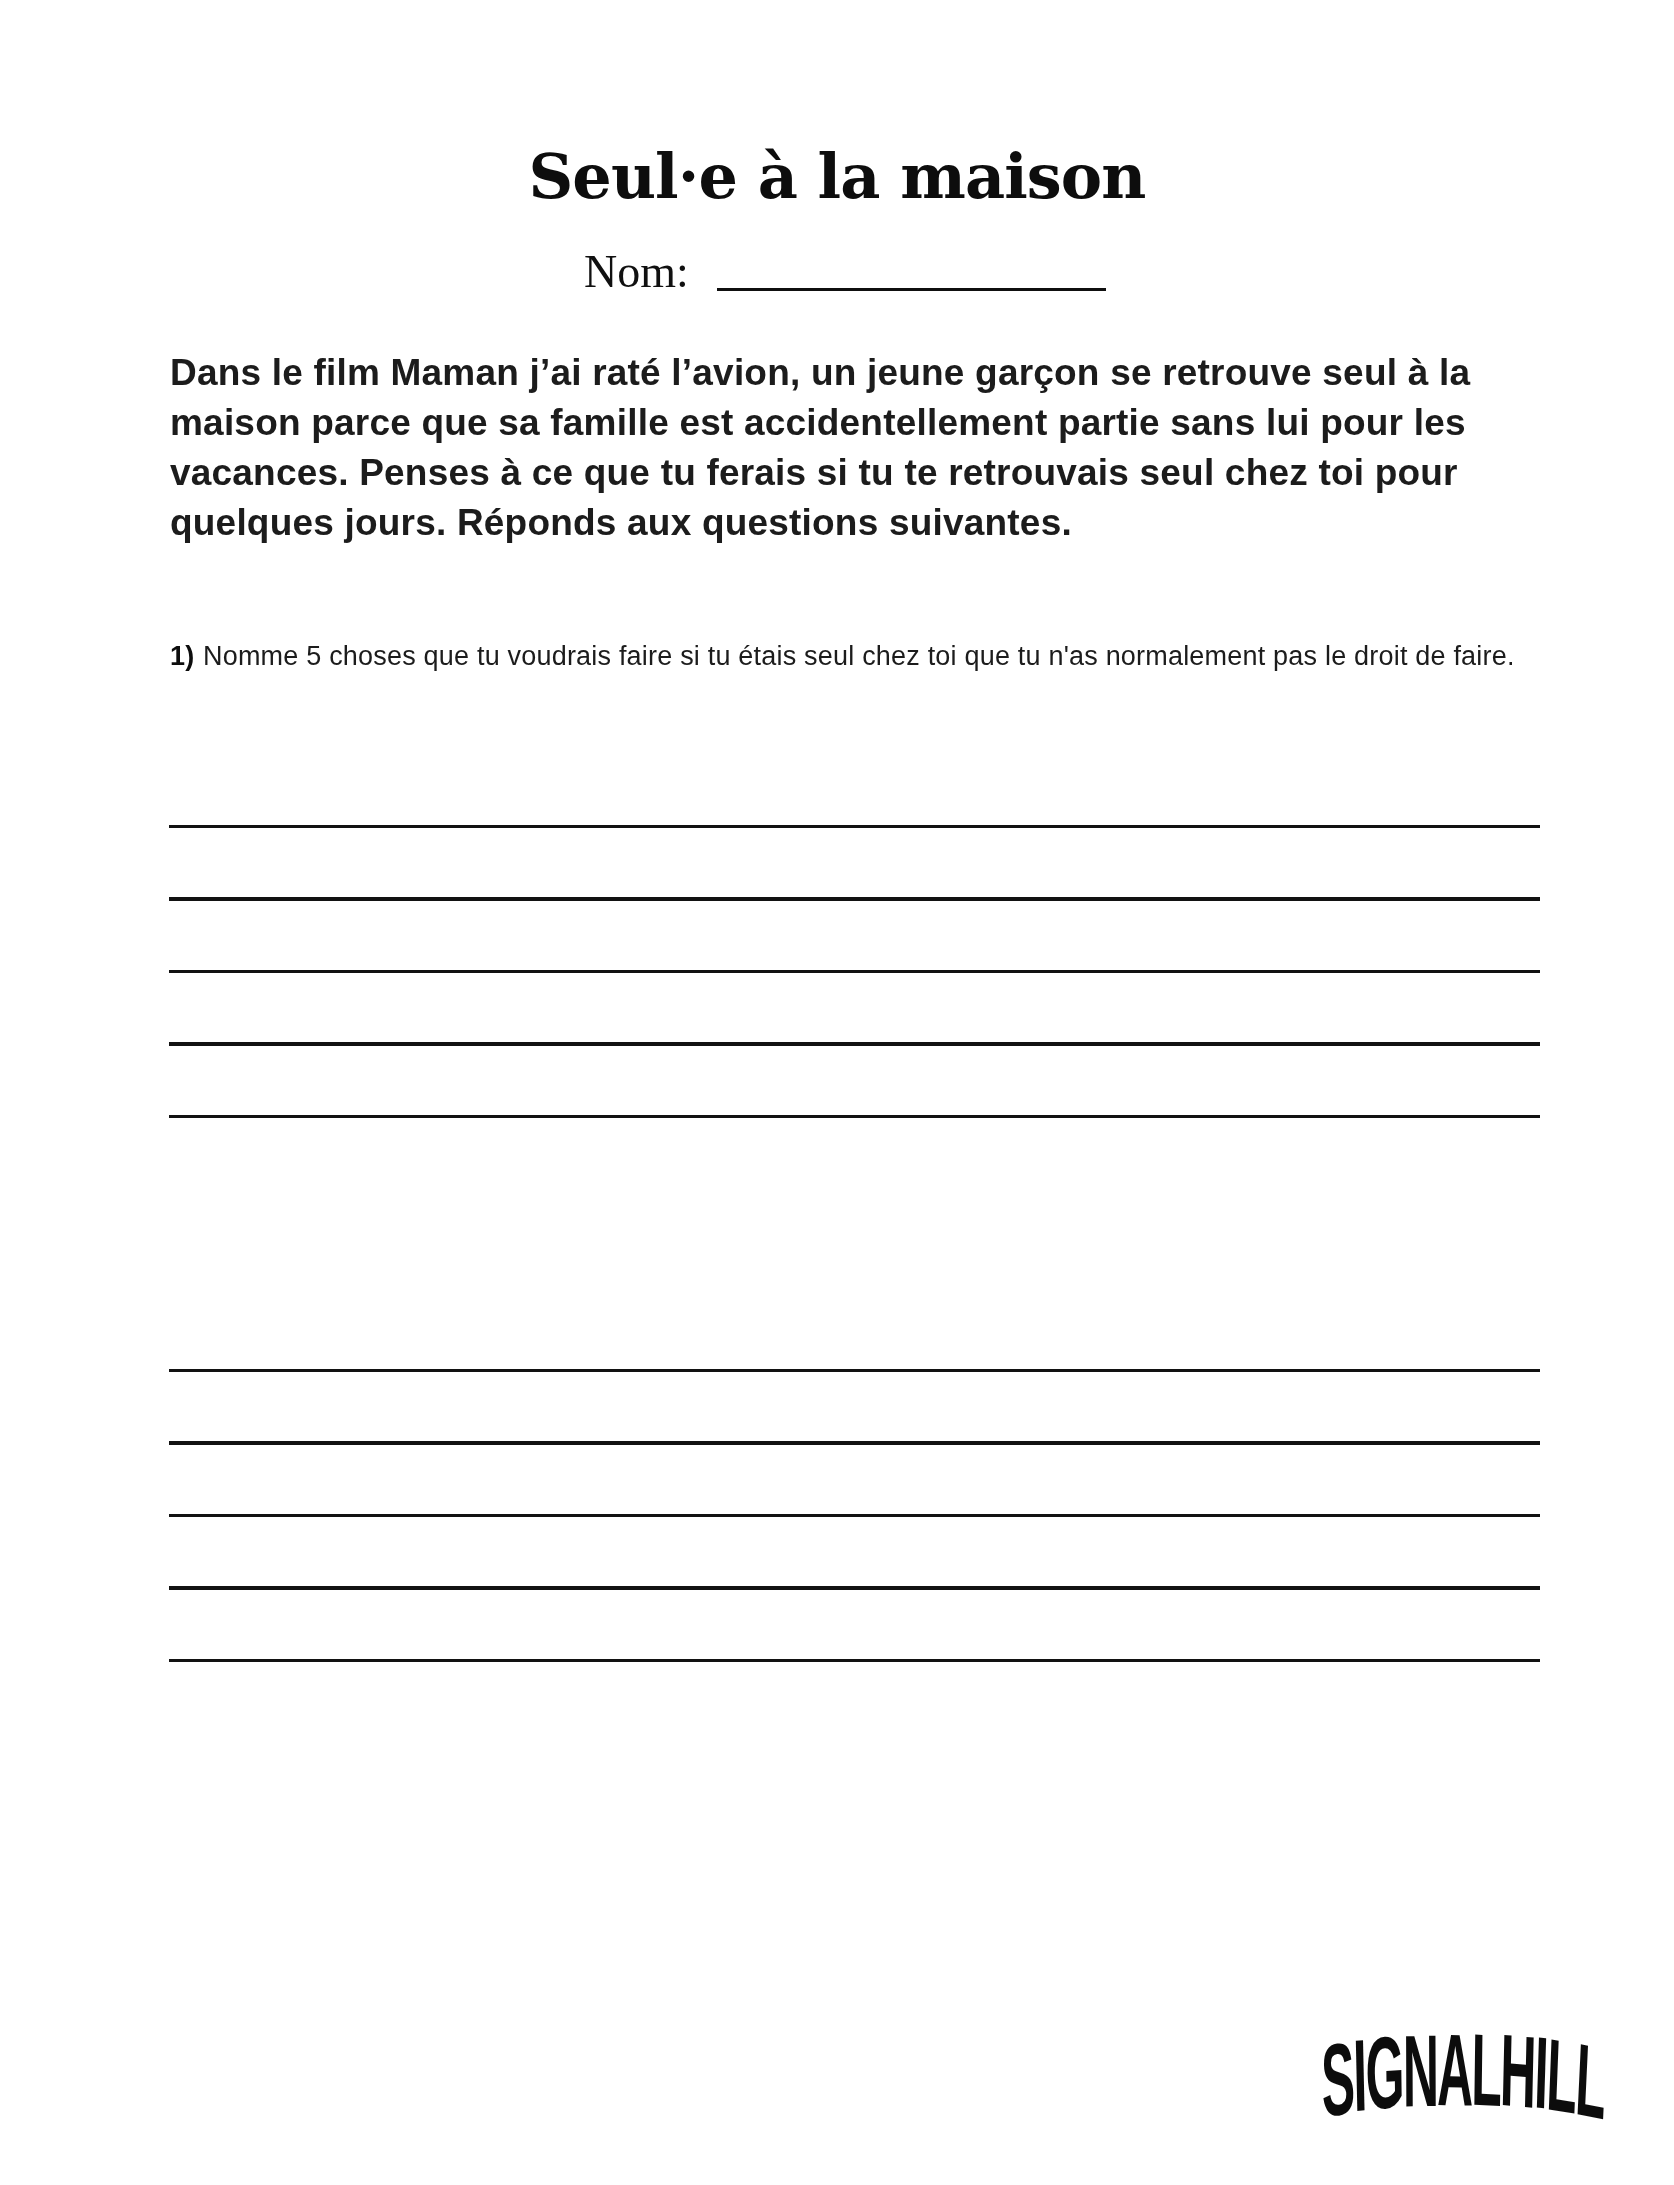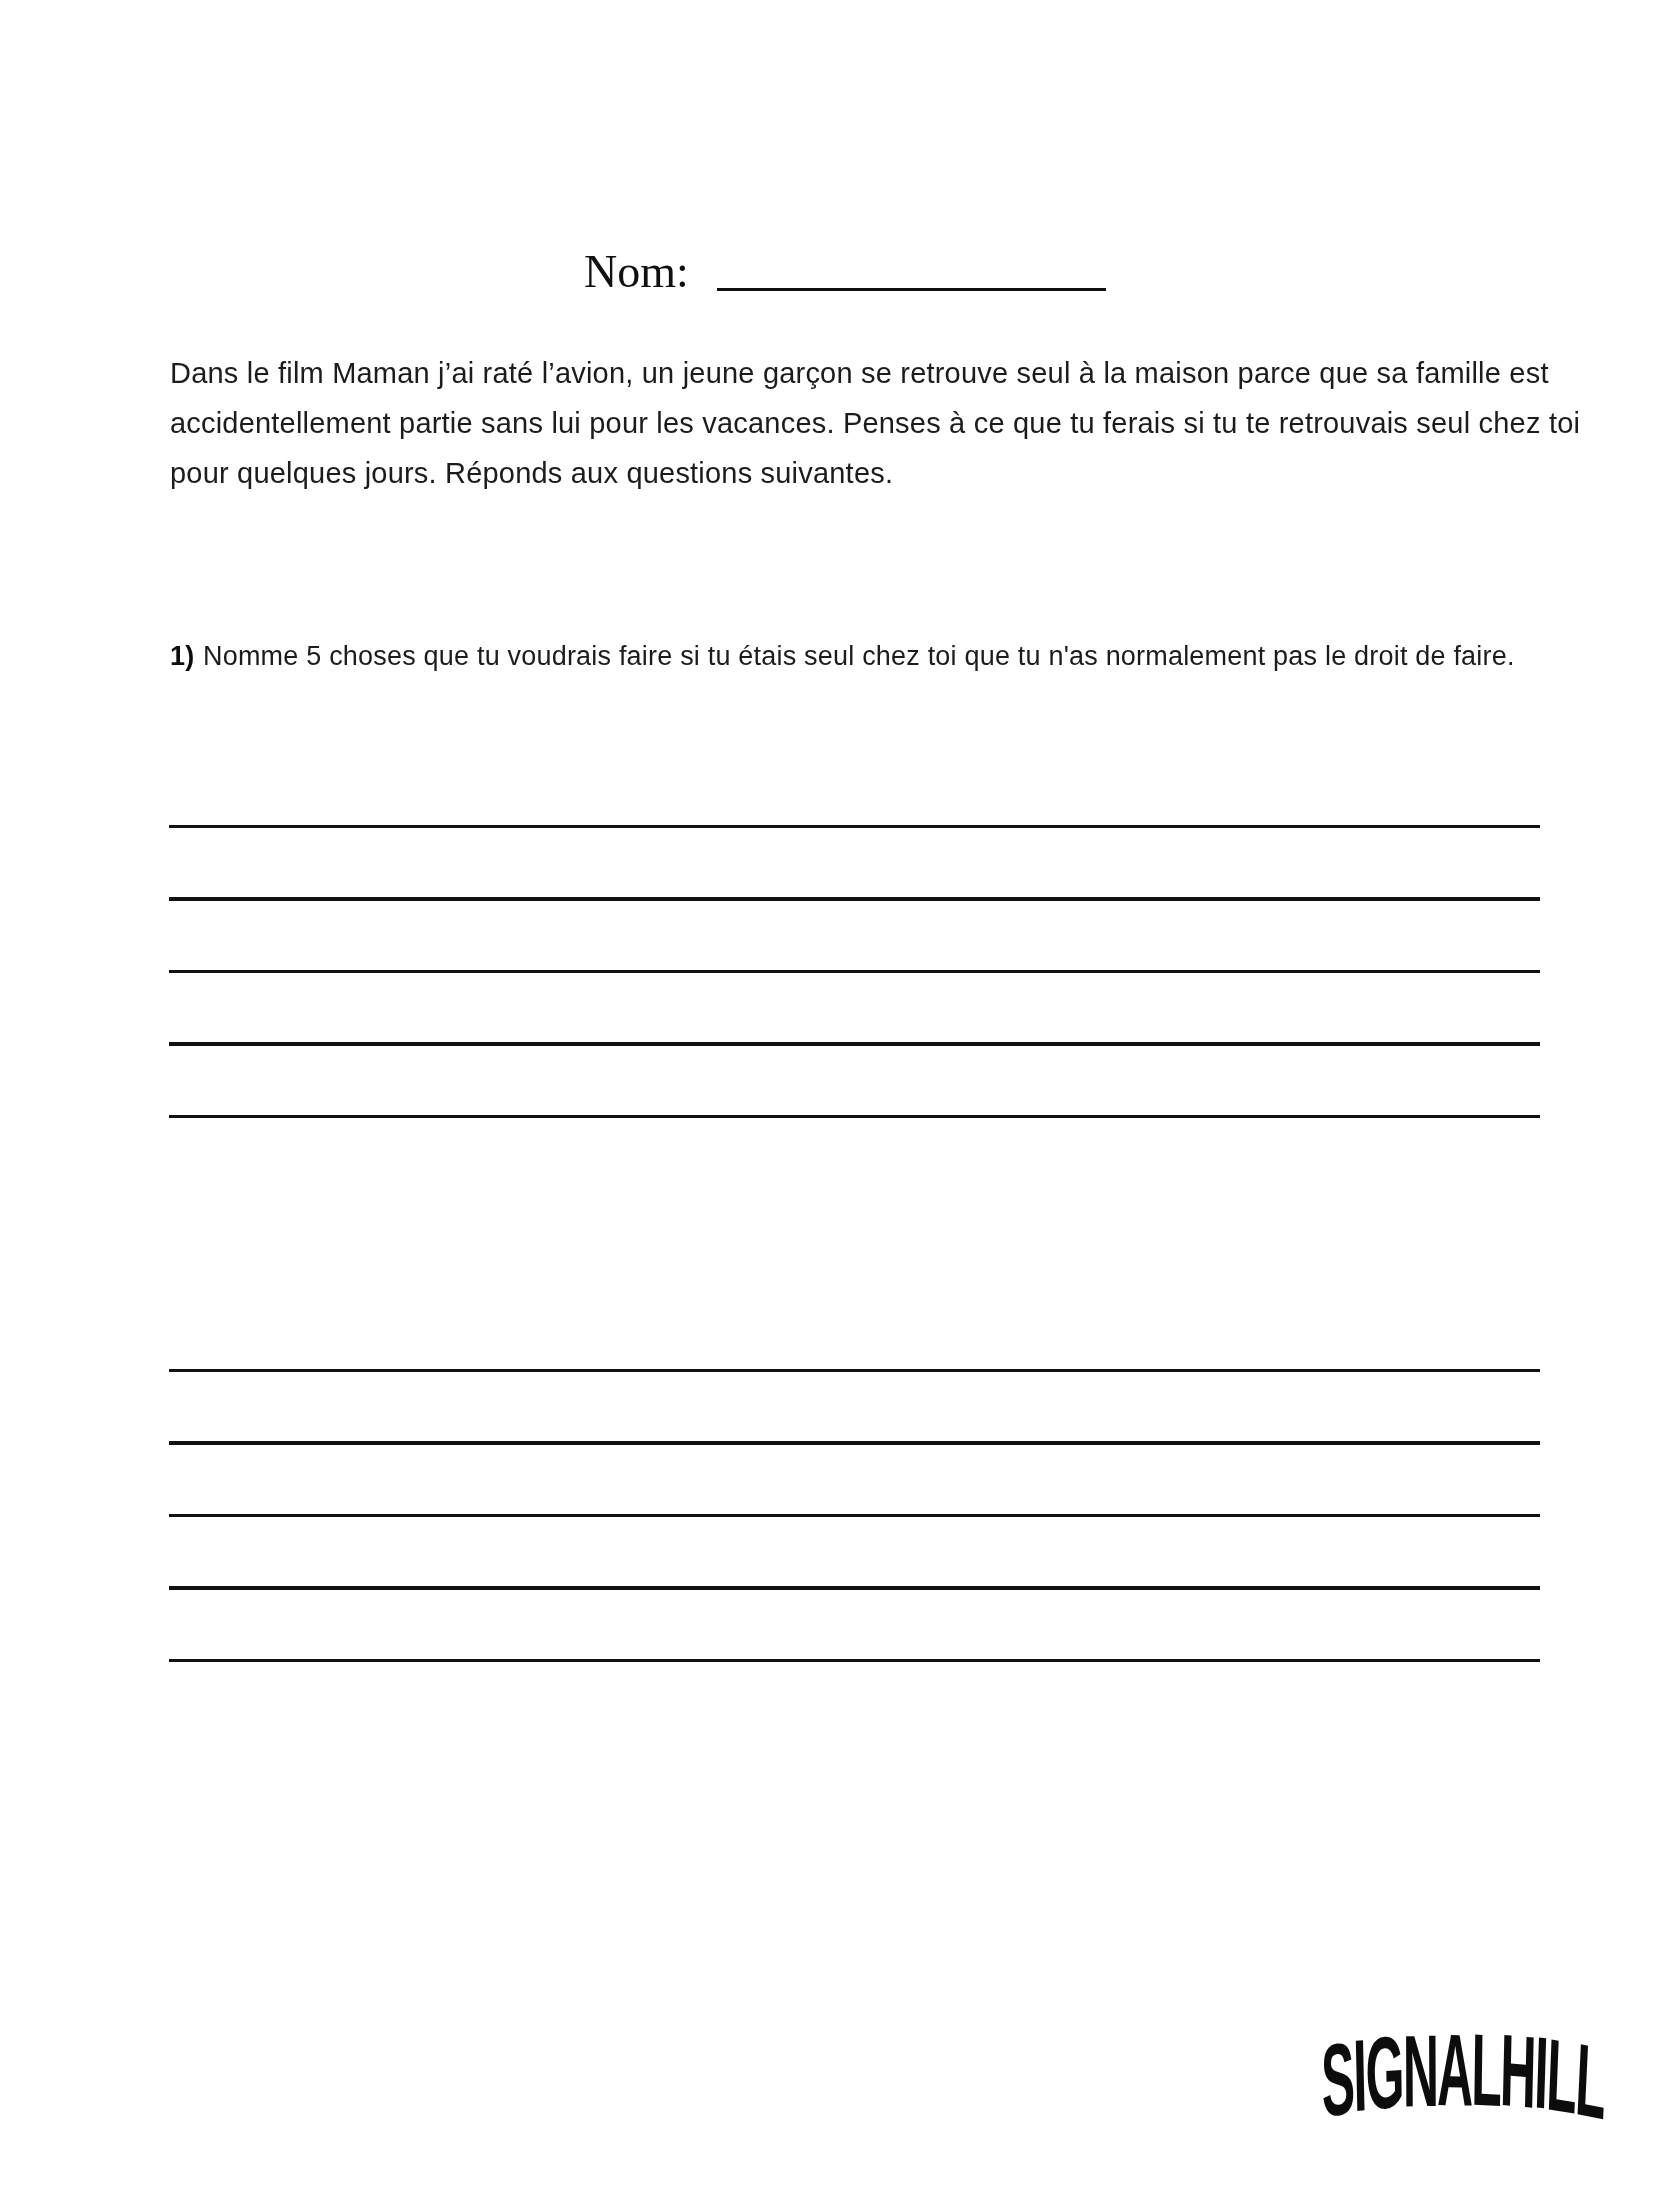--- a/index.html
+++ b/index.html
@@ -49,23 +49,23 @@
     left:717px; top:288px;
     width:389px; height:3.4px;
     background:#0f0f0f;
   }
 
   
   .intro{
     position:absolute;
     left:170px; top:348px;
     width:1420px;
-    font-size:29px;
+    font-size:37px;
     line-height:50px;
-    font-weight:400;
+    font-weight:700;
     color:#1c1c1c;
     letter-spacing:0.2px;
   }
 
   
   .q-text{
     position:absolute;
     left:170px;
     width:1420px;
     font-size:27px;
@@ -118,20 +118,21 @@
   .logo-letter:nth-child(7){transform:translateY(-1.7px) rotate(2.5deg);}
   .logo-letter:nth-child(8){transform:translateY(0px)  rotate(3.5deg);}
   .logo-letter:nth-child(9){transform:translateY(3.4px)  rotate(4.5deg);}
   .logo-letter:nth-child(10){transform:translateY(8.6px) rotate(5.5deg);}
 </style>
 </head>
 <body>
 
 <div class="page">
 
+  <h1 class="title">Seul·e à la maison</h1>
 
   <span class="nom-label">Nom:</span>
   <div class="nom-line"></div>
 
   <p class="intro">Dans le film Maman j’ai raté l’avion, un jeune garçon se retrouve seul à la maison parce que sa famille est accidentellement partie sans lui pour les vacances. Penses à ce que tu ferais si tu te retrouvais seul chez toi pour quelques jours. Réponds aux questions suivantes.</p>
 
   <p class="q-text q1-text"><strong class="q-num">1)</strong><span>Nomme 5 choses que tu voudrais faire si tu étais seul chez toi que tu n'as normalement pas le droit de faire.</span></p>
   <div class="lines q1-lines">
       <div class="answer-line"></div>
       <div class="answer-line"></div>

